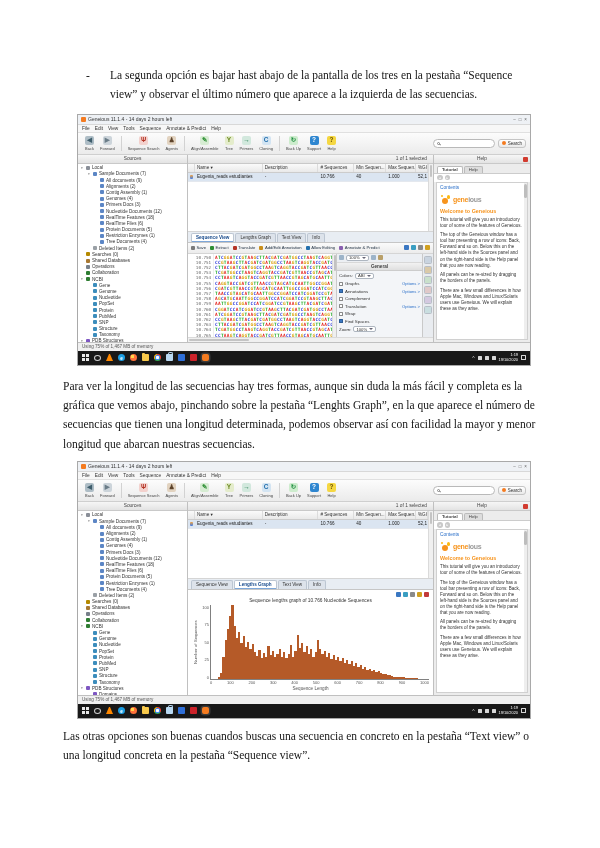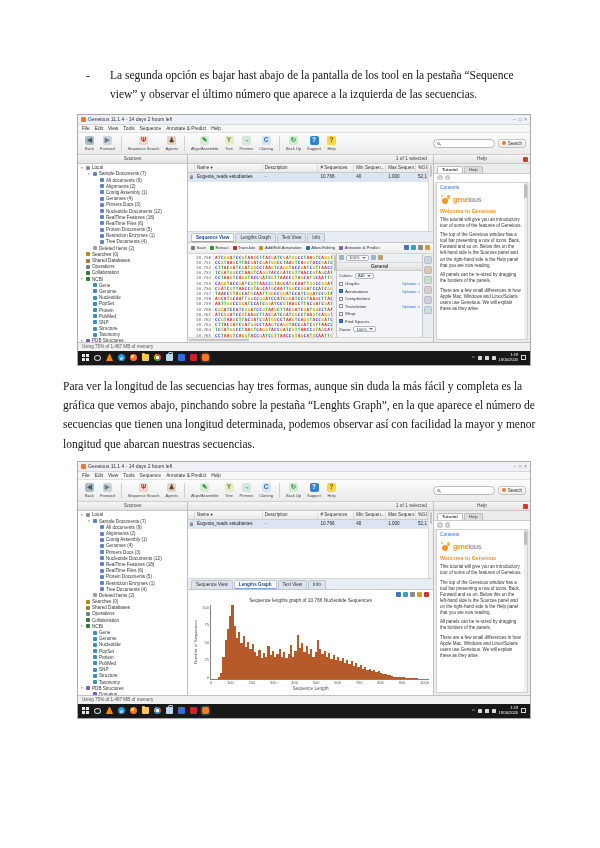--- a/index.html
+++ b/index.html
@@ -207,21 +207,21 @@
   .tray-glyph { width:4px; height:4px; background:#d8d8d8; border-radius:0.5px; }
   .clock { color:#fff; font-size:3.9px; line-height:1.15; text-align:right; font-family:"Liberation Sans",sans-serif; }
   .notif { width:5px; height:5px; border:1px solid #d8d8d8; border-radius:0.5px; }
 </style>
 </head>
 <body>
 
 <div class="page">
   <div class="p1wrap para">
     <span class="bullet">-</span>
-    <span class="ptxt">La segunda opción es bajar hast abajo de la pantalla de los tool en la pestaña “Sequence view” y observar el último número que aparece a la izquierda de las secuencias.</span>
+    <span class="ptxt">La segunda opción es bajar hast abajo de la pantalla de los tres en la pestaña “Sequence view” y observar el último número que aparece a la izquierda de las secuencias.</span>
   </div>
   <div class="shot" id="shot1">
   <div class="win">
     <div class="titlebar">
       <span class="app-ico"></span>
       <span class="title-text">Geneious 11.1.4 - 14 days 2 hours left</span>
       <span class="winctl">
         <span>–</span>
         <span>□</span>
         <span>×</span>
@@ -1174,13 +1174,14 @@
       <span class="tray-glyph"></span>
       <span class="tray-glyph"></span>
       <span class="clock">
         <div>1:19</div>
             <div>19/10/2020</div>
       </span>
       <span class="notif"></span>
     </span>
   </div>
 </div>
+  <div class="para p3">Las otras opciones son buenas cuandos buscas una secuencia en concreto en la pestaña “Text view” o una longitud concreta en la pestaña “Sequence view”.</div>
 </div>
 
 </body></html>

